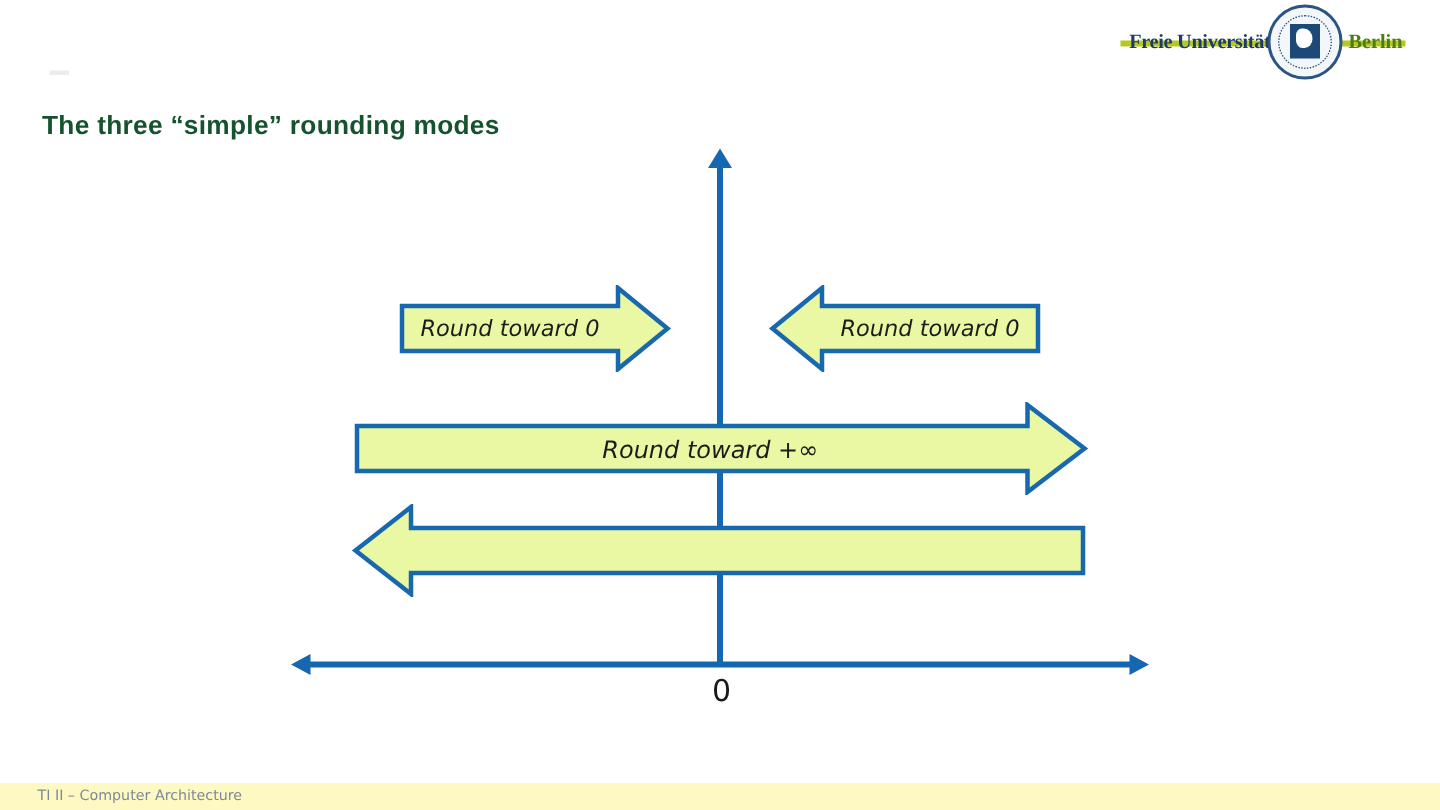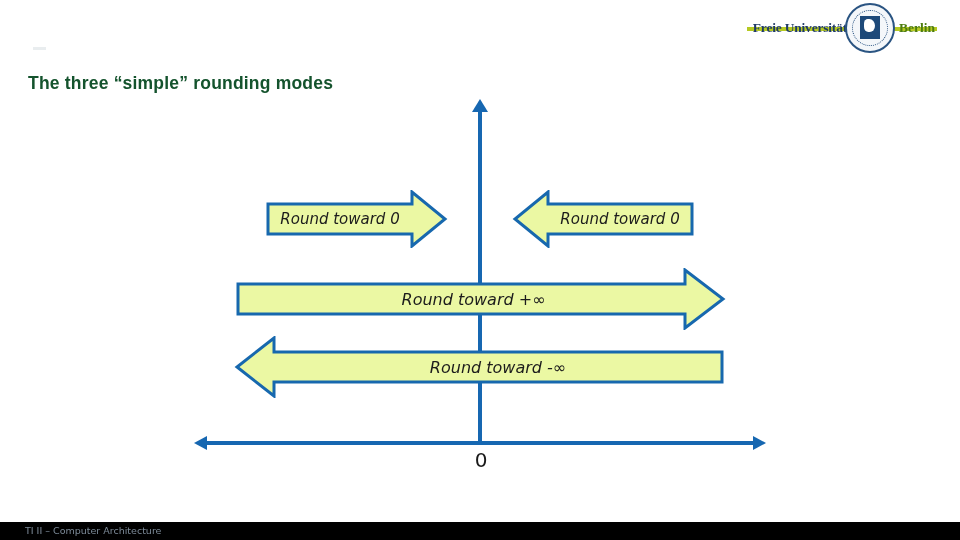--- a/index.html
+++ b/index.html
@@ -44,21 +44,21 @@
   .arrow-label.big{font-size:16px;}
   .a1{left:266px;top:190px;width:182px;height:58px;}
   .a1 .arrow-label{left:2px;top:14px;width:144px;height:30px;}
   .a2{left:512px;top:190px;width:182px;height:58px;}
   .a2 .arrow-label{left:36px;top:14px;width:144px;height:30px;}
   .a3{left:236px;top:268px;width:490px;height:62px;}
   .a3 .arrow-label{left:2px;top:16px;width:447px;height:30px;padding-left:12px;}
   .a4{left:234px;top:336px;width:490px;height:62px;}
   .a4 .arrow-label{left:40px;top:16px;width:448px;height:30px;}
   
-  .footer{position:absolute;left:0;top:522px;width:960px;height:18px;background:#000000;}
+  .footer{position:absolute;left:0;top:522px;width:960px;height:18px;background:#fef9c3;}
   .footer-left{position:absolute;left:25px;top:3px;font-size:9.5px;color:#7d8b99;}
   .footer-right{position:absolute;right:42px;top:3px;font-size:9.5px;color:#7d8b99;margin-top:42px;}
 </style>
 </head>
 <body>
 
 <div class="logo">
   <div class="logo-line"></div>
   <div class="logo-fu">Freie Universität</div>
   <div class="seal">
@@ -99,21 +99,20 @@
     <svg width="490" height="62" viewBox="0 0 490 62">
       <polygon points="2,16 449,16 449,2 487,31 449,60 449,46 2,46"></polygon>
     </svg>
     <span class="arrow-label big">Round toward +∞</span>
   </div>
 
   <div class="arrow a4">
     <svg width="490" height="62" viewBox="0 0 490 62">
       <polygon points="488,16 40,16 40,2 3,31 40,60 40,46 488,46"></polygon>
     </svg>
-    <span class="arrow-label big">Round toward -∞</span>
   </div>
 
 </div>
 
 <div class="footer">
   <span class="footer-left">TI II – Computer Architecture</span>
   <span class="footer-right">2.83</span>
 </div>
 
 </body></html>

